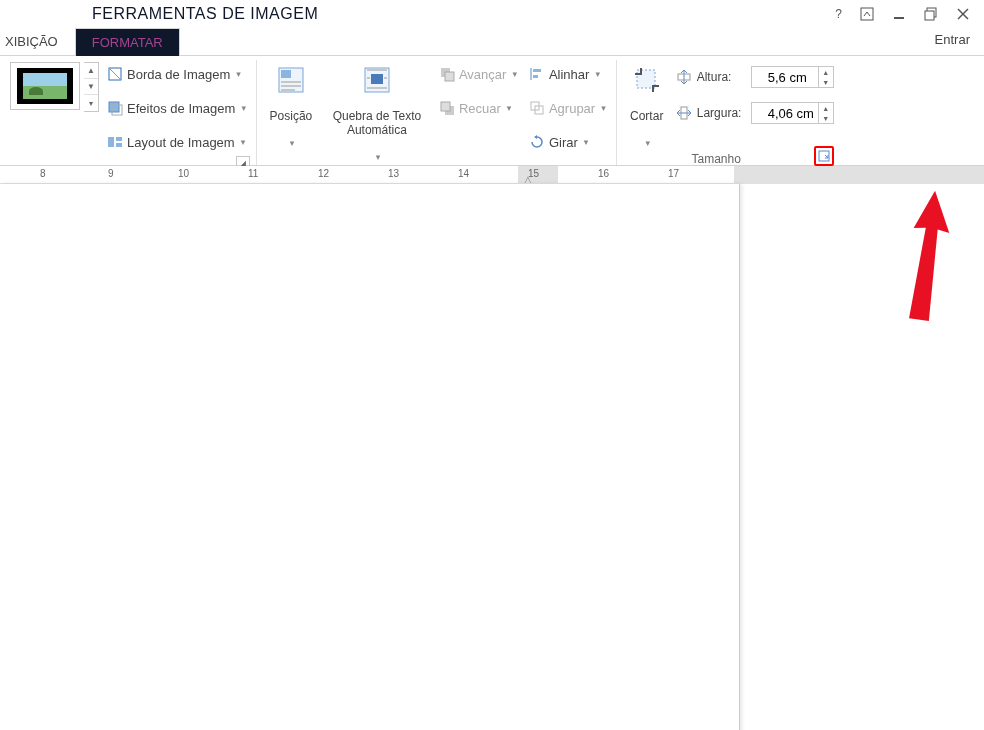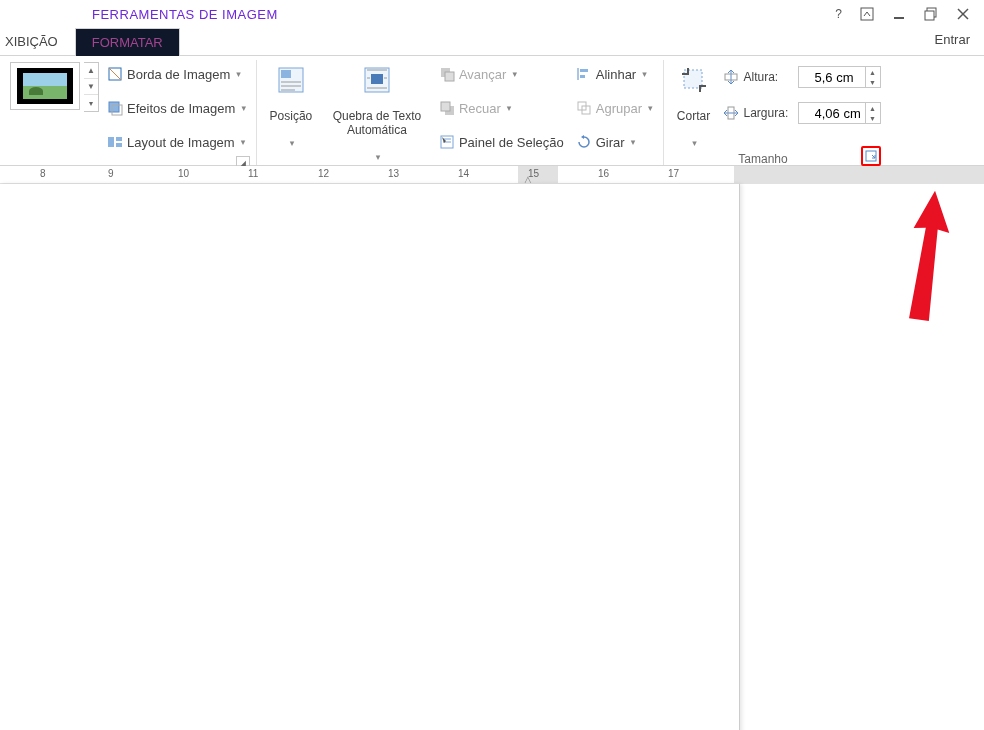--- a/index.html
+++ b/index.html
@@ -1,20 +1,20 @@
 <!DOCTYPE html>
 <html><head>
 <meta charset="utf-8">
 <style>
 * { box-sizing: border-box; margin: 0; padding: 0; }
 body { font-family: "Segoe UI", Tahoma, sans-serif; font-size: 12px; color: #444; background: #fff; width: 984px; height: 730px; overflow: hidden; position: relative; }
 
 
 .titlebar { height: 28px; display: flex; align-items: center; justify-content: space-between; background: #fff; }
-.context-tab-title { color: #6d28d9; font-size: 13px; padding: 0 12px; margin-left: 80px; letter-spacing: 0.5px; }
+.context-tab-title { color: #0f172a; font-size: 16px; padding: 0 12px; margin-left: 80px; letter-spacing: 0.5px; }
 .window-controls { display: flex; gap: 18px; padding-right: 14px; align-items: center; }
 .window-controls span { color: #555; cursor: default; }
 
 
 .tabrow { height: 28px; display: flex; align-items: flex-end; border-bottom: 1px solid #d4d4d4; position: relative; }
 .tab { padding: 6px 16px; font-size: 13px; color: #444; border: 1px solid transparent; border-bottom: none; cursor: default; }
 .tab.prev { padding-left: 4px; }
 .tab.active { color: #a4448f; border-color: #d4d4d4; background: #0f172a; position: relative; top: 1px; }
 .signin { position: absolute; right: 14px; top: 4px; font-size: 13px; color: #444; cursor: default; }
 
@@ -204,31 +204,20 @@
         <div class="sm-btn" style="color:#aaa;">
           <span class="icon">
               <svg width="16" height="16">
                 <rect x="6" y="6" width="9" height="9" fill="#ccc"></rect>
                 <rect x="2" y="2" width="9" height="9" fill="#ddd" stroke="#aaa"></rect>
               </svg>
             </span>
           <span>Recuar</span>
           <span class="dd">▾</span>
         </div>
-        <div class="sm-btn">
-          <span class="icon">
-              <svg width="16" height="16">
-                <rect x="2" y="2" width="12" height="12" fill="none" stroke="#7aa5d8"></rect>
-                <line x1="4" y1="5" x2="12" y2="5" stroke="#7aa5d8"></line>
-                <line x1="4" y1="8" x2="12" y2="8" stroke="#7aa5d8"></line>
-                <path d="M3 3 L7 7 L5 9" fill="#555"></path>
-              </svg>
-            </span>
-          <span>Painel de Seleção</span>
-        </div>
       </div>
       <div class="vstack">
         <div class="sm-btn">
           <span class="icon">
               <svg width="16" height="16">
                 <line x1="2" y1="2" x2="2" y2="14" stroke="#5a8ac8"></line>
                 <rect x="4" y="3" width="8" height="3" fill="#8cb4e0"></rect>
                 <rect x="4" y="9" width="5" height="3" fill="#8cb4e0"></rect>
               </svg>
             </span>

